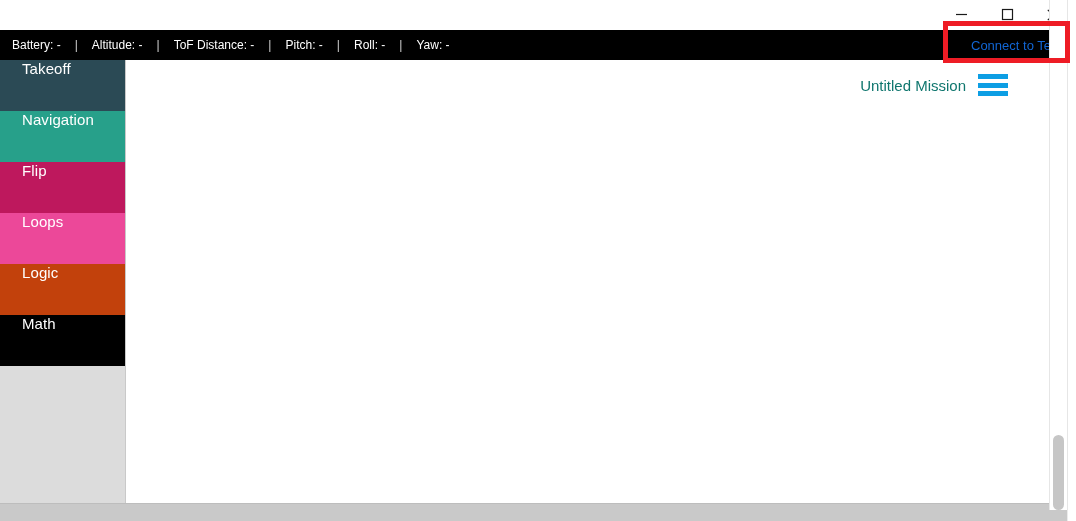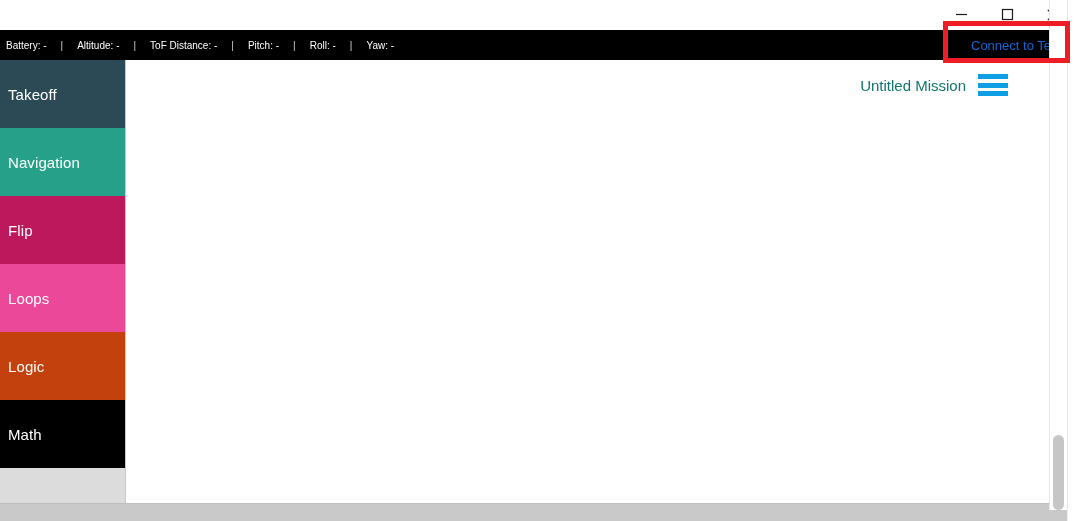--- a/index.html
+++ b/index.html
@@ -65,23 +65,23 @@
     height: 30px;
     background: #000000;
     display: flex;
     align-items: center;
     box-sizing: border-box;
   }
   #telemetry {
     display: flex;
     align-items: center;
     color: #ffffff;
-    font-size: 10px;
+    font-size: 12px;
     white-space: nowrap;
-    padding-left: 2px;
+    padding-left: 8px;
   }
   .telem-item {
     color: #ffffff;
     padding: 0 4px;
   }
   .telem-sep {
     color: #cfcfcf;
     padding: 0 10px;
   }
   #connect-wrap {
@@ -127,25 +127,24 @@
   #sidebar {
     position: absolute;
     left: 0;
     top: 0;
     width: 125px;
     height: 443px;
     background: #dcdcdc;
     overflow: hidden;
   }
   .cat-item {
-    height: 68px;
-    display: flex;
-    align-items: center;
+    height: 51px;
+    display: flex;
     box-sizing: border-box;
-    padding-left: 8px;
+    padding-left: 22px;
     color: #ffffff;
     font-size: 15px;
     letter-spacing: 0.1px;
   }
 
   
   #workspace {
     position: absolute;
     left: 125px;
     top: 0;

